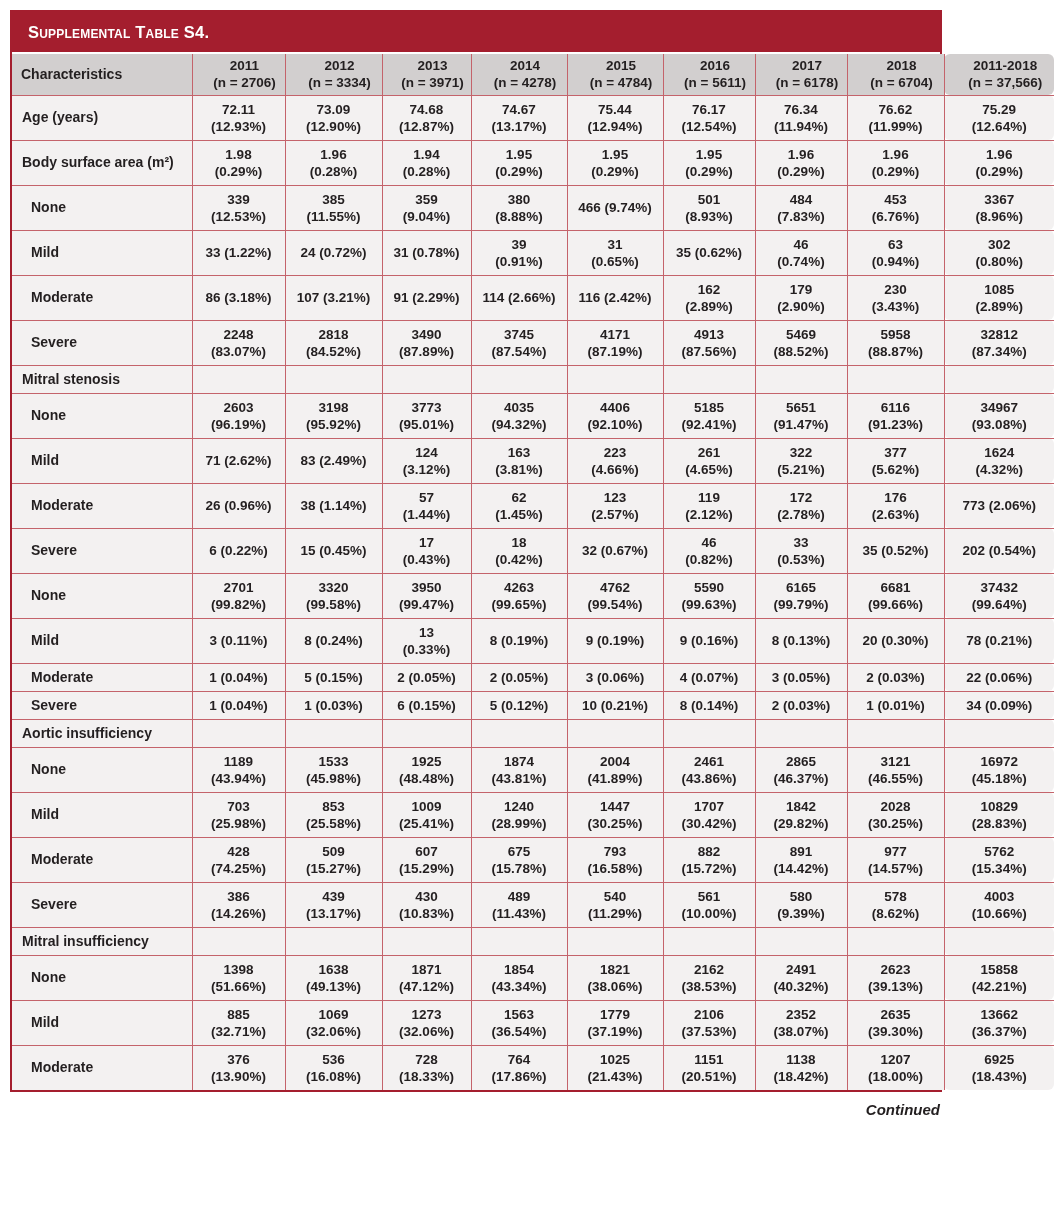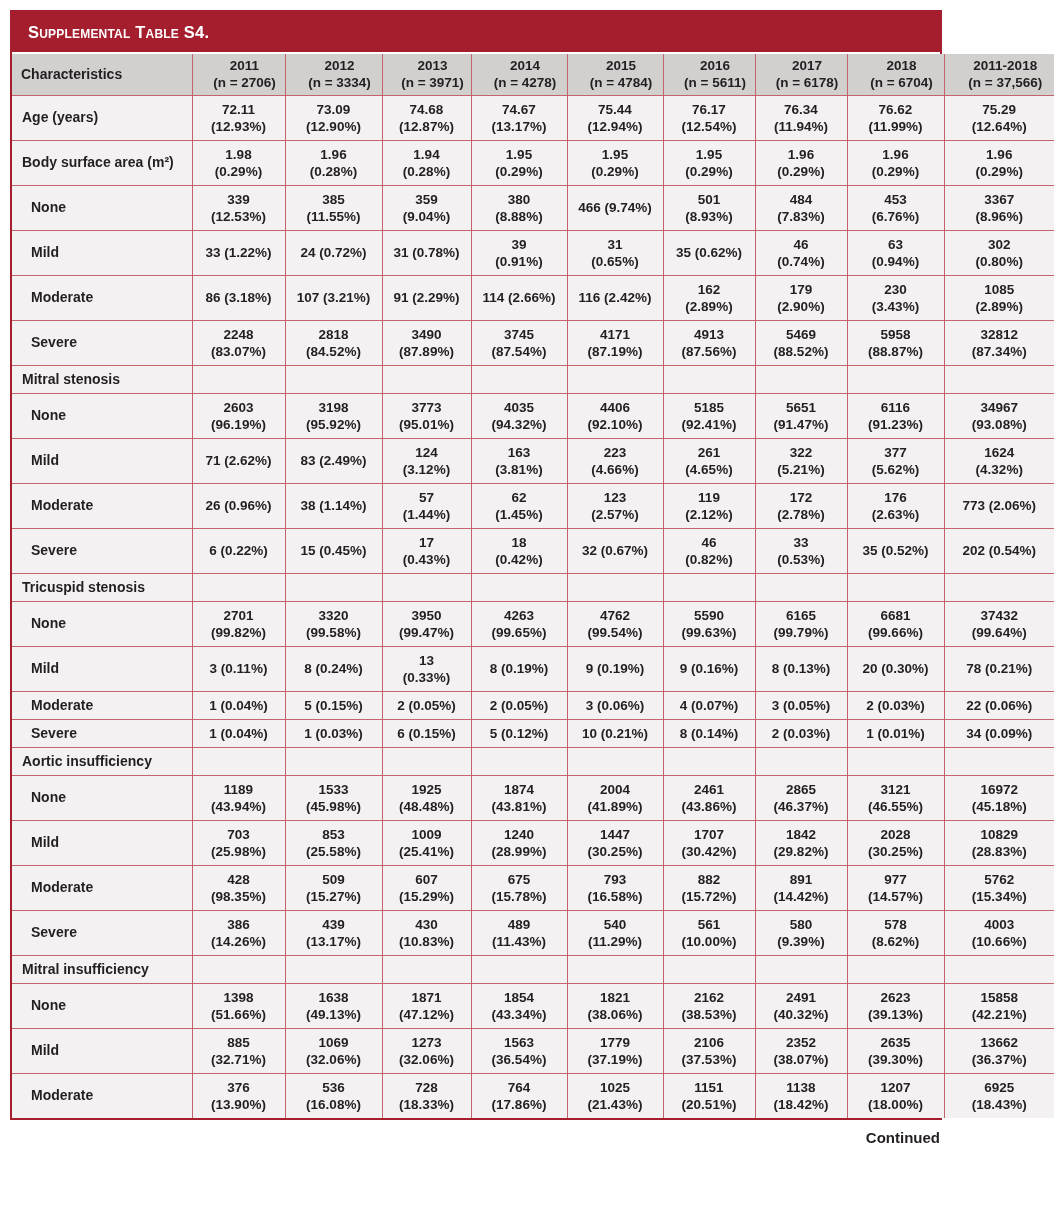--- a/index.html
+++ b/index.html
@@ -82,24 +82,25 @@
   tbody td.label{
     text-align:left;
     padding-left:10px;
     font-size:14px;
     white-space:normal;
   }
   tbody td.label.indent{
     padding-left:19px;
   }
   th:first-child,td:first-child{border-left:0;}
-  th:last-child,td:last-child{border-right:0;}
+  th:last-child,td:last-child{border-right:0;border-radius:6px;}
   tbody tr:last-child td{border-bottom:0;}
   .continued{
     text-align:right;
+    font-style:italic;
     font-size:15px;
     padding:9px 2px 0 0;
   }
 </style>
 </head>
 <body>
 
 <div class="page">
   <div class="table-frame">
     <div class="title-bar">
@@ -356,32 +357,20 @@
 (0.42%)</td>
             <td>32 (0.67%)</td>
             <td>46
 (0.82%)</td>
             <td>33
 (0.53%)</td>
             <td>35 (0.52%)</td>
             <td>202 (0.54%)</td>
           </tr>
           <tr>
-            <td class="label">Tricuspid stenosis</td>
-            <td></td>
-            <td></td>
-            <td></td>
-            <td></td>
-            <td></td>
-            <td></td>
-            <td></td>
-            <td></td>
-            <td></td>
-          </tr>
-          <tr>
             <td class="label indent">None</td>
             <td>2701
 (99.82%)</td>
             <td>3320
 (99.58%)</td>
             <td>3950
 (99.47%)</td>
             <td>4263
 (99.65%)</td>
             <td>4762
@@ -482,21 +471,21 @@
             <td>1842
 (29.82%)</td>
             <td>2028
 (30.25%)</td>
             <td>10829
 (28.83%)</td>
           </tr>
           <tr>
             <td class="label indent">Moderate</td>
             <td>428
-(98.35%)</td>
+(74.25%)</td>
             <td>509
 (15.27%)</td>
             <td>607
 (15.29%)</td>
             <td>675
 (15.78%)</td>
             <td>793
 (16.58%)</td>
             <td>882
 (15.72%)</td>

